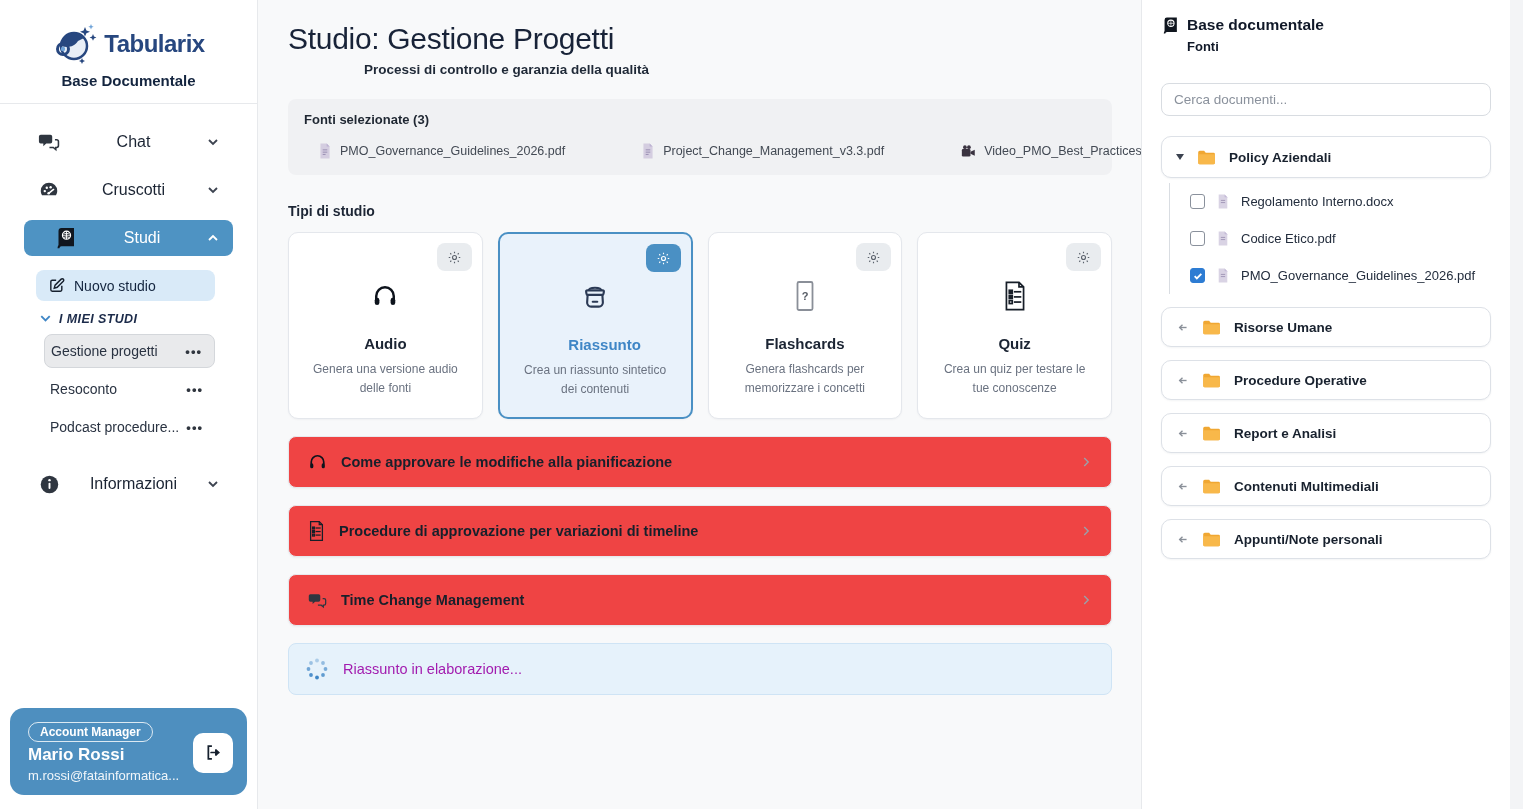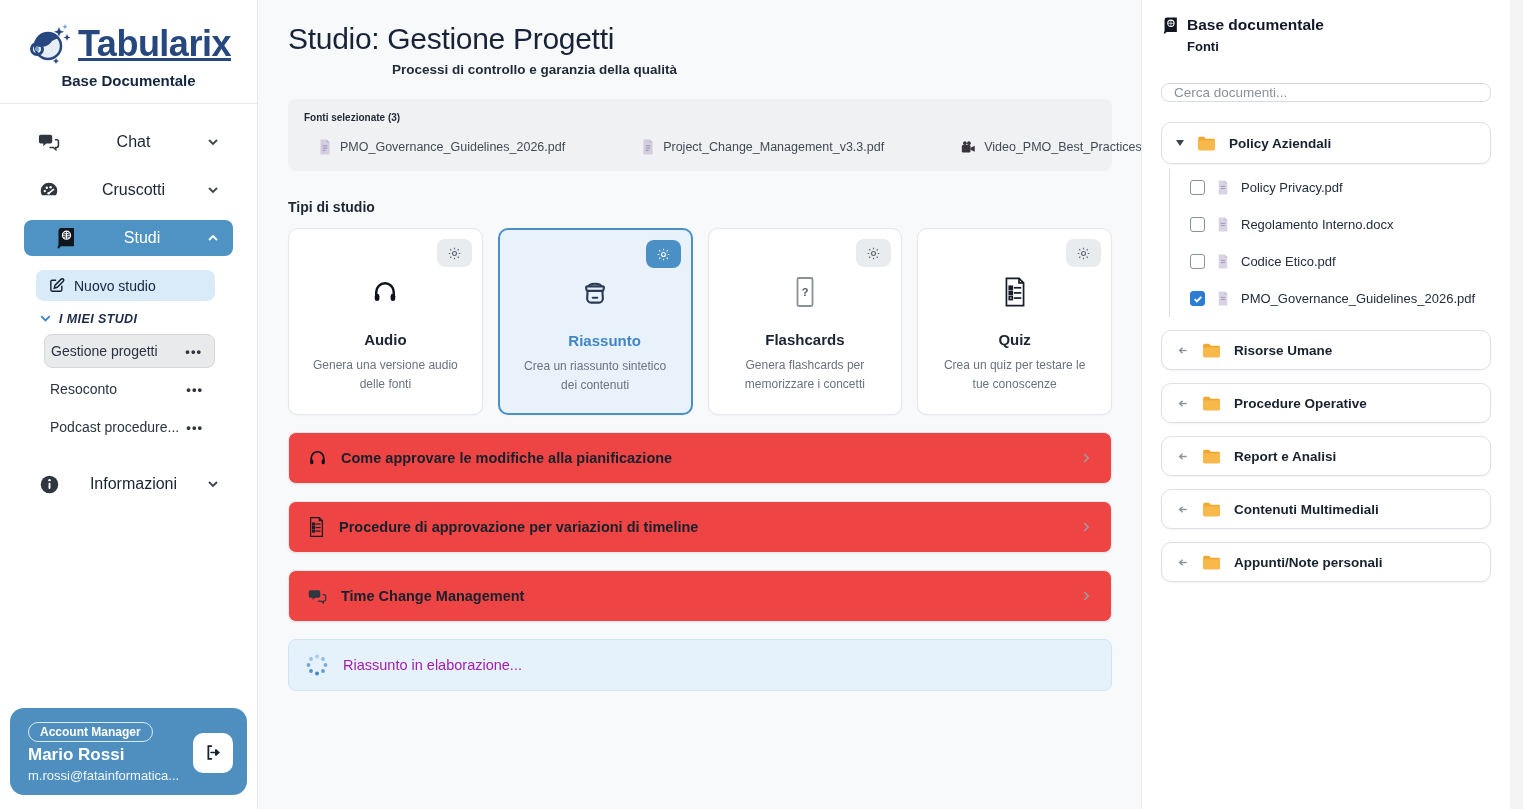--- a/index.html
+++ b/index.html
@@ -4,21 +4,21 @@
 <style>
   * { margin:0; padding:0; box-sizing:border-box; }
   html,body { width:1523px; height:809px; overflow:hidden; }
   body { font-family:"Liberation Sans", sans-serif; background:#ffffff; color:#1b2433; }
   .page { display:flex; width:1523px; height:809px; }
 
   
   .sidebar { width:258px; background:#ffffff; border-right:1px solid #e7e9ec; display:flex; flex-direction:column; position:relative; }
   .logo-area { height:104px; border-bottom:1px solid #e7e9ec; display:flex; flex-direction:column; align-items:center; justify-content:center; gap:6px; padding-top:8px; }
   .logo-row { display:flex; align-items:center; gap:4px; }
-  .logo-name { font-size:36px; font-weight:bold; color:#27477f; letter-spacing:-0.5px;text-decoration:underline; }
+  .logo-name { font-size:24px; font-weight:bold; color:#27477f; letter-spacing:-0.5px; }
   .logo-sub { font-size:15px; font-weight:bold; color:#14253f; }
 
   .nav { padding-top:20px; flex:1; }
   .nav-item { height:36px; margin:0 24px 12px 24px; display:flex; align-items:center; padding:0 12px; border-radius:8px; cursor:pointer; }
   .nav-item .ni-icon { width:26px; display:flex; justify-content:center; }
   .nav-item .ni-label { flex:1; text-align:center; font-size:16px; color:#1b2433; }
   .nav-item.active { background:#4e93c3;padding-left:29px; }
   .nav-item.active .ni-label { color:#ffffff; }
 
   .new-study { height:31px; margin:14px 42px 10px 36px; background:#d9eaf8; border-radius:8px; display:flex; align-items:center; gap:9px; padding:0 12px; font-size:14px; color:#14253f; cursor:pointer; }
@@ -32,24 +32,24 @@
   .user-card { margin:10px; margin-bottom:14px; background:#4e8fbf; border-radius:14px; padding:14px 14px 12px 18px; display:flex; align-items:center; justify-content:space-between; }
   .user-left { display:flex; flex-direction:column; gap:3px; }
   .role-badge { align-self:flex-start; border:1.5px solid rgba(255,255,255,0.8); border-radius:999px; padding:2px 11px; color:#ffffff; font-size:12px; font-weight:bold; }
   .user-name { color:#ffffff; font-size:17px; font-weight:bold; }
   .user-email { color:rgba(255,255,255,0.92); font-size:13px; }
   .logout-btn { width:40px; height:40px; background:#ffffff; border:none; border-radius:10px; display:flex; align-items:center; justify-content:center; cursor:pointer; }
 
   
   .main { flex:1; background:#f8f9fa; padding:22px 29px 0 30px; overflow:hidden; }
   .page-title { font-size:30px; font-weight:normal; color:#182338; letter-spacing:-0.3px; }
-  .page-subtitle { margin:6px 0 0 104px; font-size:13.5px; font-weight:bold; color:#1f2937; }
+  .page-subtitle { margin:6px 0 0 76px; font-size:13.5px; font-weight:bold; color:#1f2937; }
 
   .sources-box { margin-top:22px; background:#f0f1f3; border-radius:8px; padding:13px 16px 16px 16px; }
-  .sources-label { font-size:10px; font-weight:bold; color:#1f2732; }
+  .sources-label { font-size:13px; font-weight:bold; color:#1f2732; }
   .sources-row { margin-top:16px; display:flex; gap:76px; padding-left:14px; }
   .source-chip { display:flex; align-items:center; gap:8px; font-size:12.5px; color:#434a54; cursor:default; }
 
   .types-label { margin-top:28px; font-size:14px; font-weight:bold; color:#1d2635; }
   .cards-row { margin-top:13px; display:grid; grid-template-columns:repeat(4,1fr); gap:15px; }
   .study-card { position:relative; height:187px; background:#ffffff; border:1px solid #e4e7ec; border-radius:10px; display:flex; flex-direction:column; align-items:center; padding-top:46px; cursor:pointer; box-shadow:0 1px 2px rgba(20,30,50,0.04); }
   .study-card.selected { background:#e9f2fb; border:2px solid #4a90c4; }
   .gear-btn { position:absolute; top:10px; right:10px; width:35px; height:28px; border:none; border-radius:8px; background:#e9ecef; color:#5a616b; display:flex; align-items:center; justify-content:center; cursor:pointer; }
   .study-card.selected .gear-btn { background:#4a90c4; color:#ffffff; }
   .card-icon { height:34px; display:flex; align-items:center; justify-content:center; }
@@ -65,21 +65,21 @@
   .processing-box { margin-top:17px; height:52px; background:#e6f2fb; border:1px solid #cfe4f5; border-radius:8px; display:flex; align-items:center; gap:14px; padding:0 16px; }
   .processing-label { font-size:14.5px; color:#a21caf; }
   .spinner { animation:spin 1.1s linear infinite; }
   @keyframes spin { from{transform:rotate(0)} to{transform:rotate(360deg)} }
 
   
   .right-panel { width:369px; background:#ffffff; border-left:1px solid #e7e9ec; padding:16px 19px 0 19px; }
   .rp-header { display:flex; align-items:flex-start; gap:7px; }
   .rp-title { font-size:15.5px; font-weight:bold; color:#101828; }
   .rp-sub { margin:4px 0 0 26px; font-size:13px; font-weight:bold; color:#101828; }
-  .rp-search { margin-top:29px; width:100%; height:19px; border:1px solid #d8dce1; border-radius:8px; padding:0 12px; font-size:13.5px; color:#333; background:#ffffff; font-family:"Liberation Sans",sans-serif; }
+  .rp-search { margin-top:29px; width:100%; height:33px; border:1px solid #d8dce1; border-radius:8px; padding:0 12px; font-size:13.5px; color:#333; background:#ffffff; font-family:"Liberation Sans",sans-serif; }
   .rp-search::placeholder { color:#8a919c; }
 
   .folder-card { margin-top:20px; height:42px; background:#ffffff; border:1px solid #dde1e7; border-radius:10px; box-shadow:0 1px 2px rgba(20,30,50,0.05); display:flex; align-items:center; gap:13px; padding:0 14px; cursor:pointer; }
   .folder-card.collapsed { margin-top:13px; height:40px; }
   .folder-name { font-size:13.5px; font-weight:bold; color:#18212e; }
   .caret-exp { width:0; height:0; border-left:4.5px solid transparent; border-right:4.5px solid transparent; border-top:6px solid #3c4350; }
 
   .tree-children { margin:5px 0 10px 8px; border-left:1px solid #d9dde2; padding-left:20px; }
   .tree-file { height:37px; display:flex; align-items:center; gap:11px; cursor:pointer; }
   .file-name { font-size:13px; color:#232d3d; }
@@ -464,57 +464,46 @@
     <div class="tree-children">
       <div class="tree-file">
         <span class="cbx"></span>
         <span>
             <svg width="14" height="15" viewBox="0 0 24 28">
               <path d="M4 1h11l5 5v21H4z" fill="#d9d3e4"></path>
               <path d="M15 1v5h5" fill="#c3b9d6"></path>
               <path d="M8 12h8M8 16h8" stroke="#9a90b2" stroke-width="1.6"></path>
             </svg>
           </span>
-        <span class="file-name">Policy Privacy.pdf</span>
+        <span class="file-name">Regolamento Interno.docx</span>
       </div>
       <div class="tree-file">
         <span class="cbx"></span>
         <span>
             <svg width="14" height="15" viewBox="0 0 24 28">
               <path d="M4 1h11l5 5v21H4z" fill="#d9d3e4"></path>
               <path d="M15 1v5h5" fill="#c3b9d6"></path>
               <path d="M8 12h8M8 16h8" stroke="#9a90b2" stroke-width="1.6"></path>
             </svg>
           </span>
-        <span class="file-name">Regolamento Interno.docx</span>
+        <span class="file-name">Codice Etico.pdf</span>
       </div>
       <div class="tree-file">
-        <span class="cbx"></span>
+        <span class="cbx checked">
+            <svg width="10" height="10" viewBox="0 0 12 12">
+              <path d="M2 6.2l2.6 2.6L10 3.4" fill="none" stroke="#fff" stroke-width="2.2"></path>
+            </svg>
+          </span>
         <span>
             <svg width="14" height="15" viewBox="0 0 24 28">
               <path d="M4 1h11l5 5v21H4z" fill="#d9d3e4"></path>
               <path d="M15 1v5h5" fill="#c3b9d6"></path>
               <path d="M8 12h8M8 16h8" stroke="#9a90b2" stroke-width="1.6"></path>
             </svg>
           </span>
-        <span class="file-name">Codice Etico.pdf</span>
-      </div>
-      <div class="tree-file">
-        <span class="cbx checked">
-            <svg width="10" height="10" viewBox="0 0 12 12">
-              <path d="M2 6.2l2.6 2.6L10 3.4" fill="none" stroke="#fff" stroke-width="2.2"></path>
-            </svg>
-          </span>
-        <span>
-            <svg width="14" height="15" viewBox="0 0 24 28">
-              <path d="M4 1h11l5 5v21H4z" fill="#d9d3e4"></path>
-              <path d="M15 1v5h5" fill="#c3b9d6"></path>
-              <path d="M8 12h8M8 16h8" stroke="#9a90b2" stroke-width="1.6"></path>
-            </svg>
-          </span>
         <span class="file-name">PMO_Governance_Guidelines_2026.pdf</span>
       </div>
     </div>
 
     <div class="folder-card collapsed">
       <span>
           <svg width="13" height="13" viewBox="0 0 16 16" fill="none" stroke="#8a9099" stroke-width="1.7">
             <path d="M13 8H4.5"></path>
             <path d="M8 4.5L4.5 8 8 11.5"></path>
           </svg>

